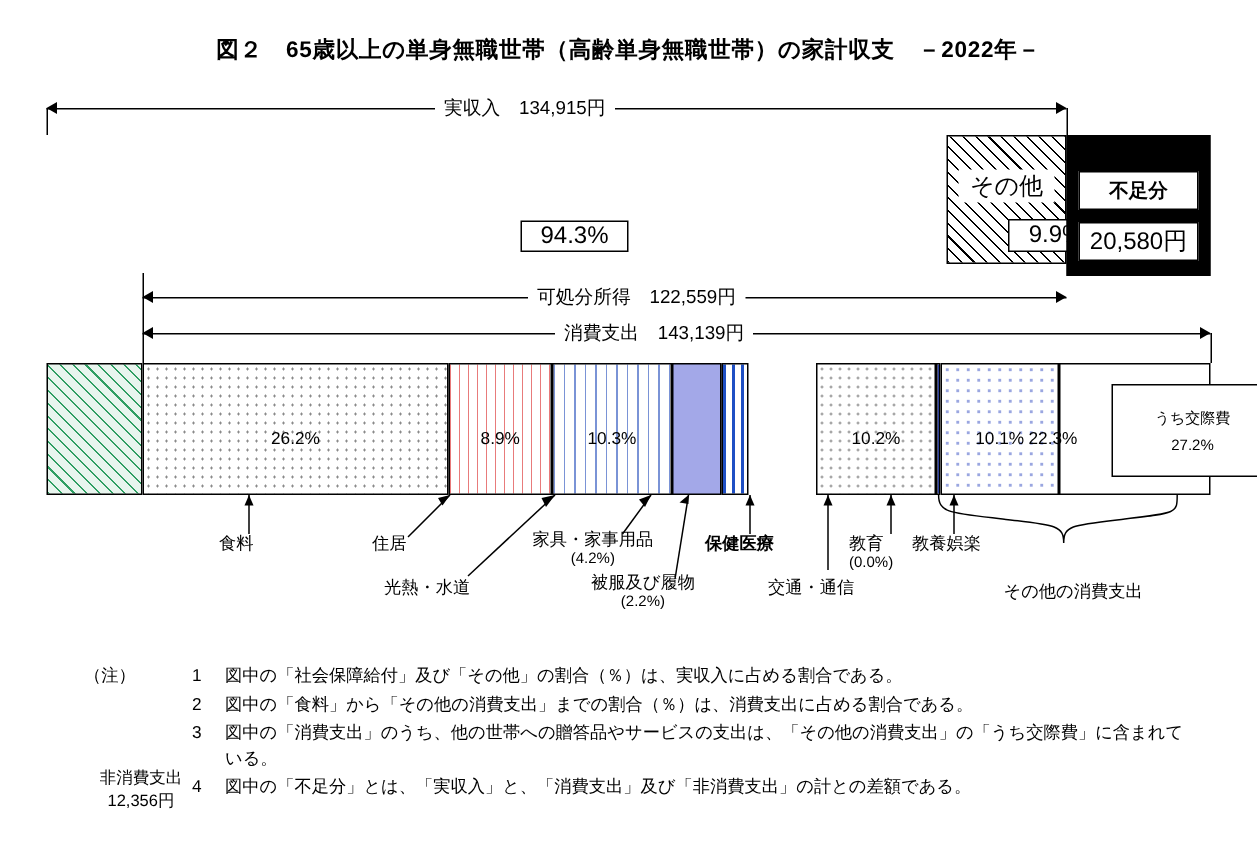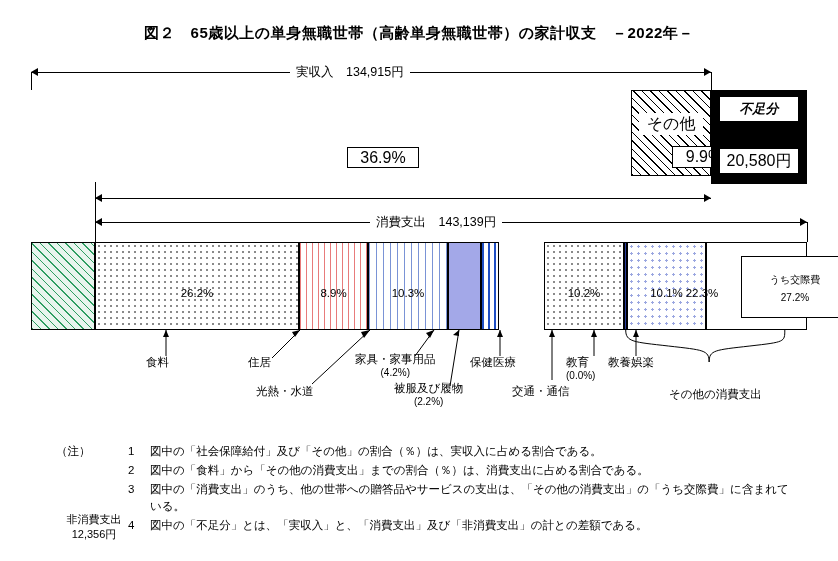--- a/index.html
+++ b/index.html
@@ -94,34 +94,35 @@
 
   <div class="title">図２　65歳以上の単身無職世帯（高齢単身無職世帯）の家計収支　－2022年－</div>
 
   <div class="axis-line hline" style="left:31px;top:72px;width:680px;"></div>
   <div class="arrow-l" style="left:31px;top:68px;"></div>
   <div class="arrow-r" style="left:704px;top:68px;"></div>
   <div class="axis-line vline" style="left:31px;top:72px;height:18px;"></div>
   <div class="axis-line vline" style="left:711px;top:72px;height:18px;"></div>
   <div class="span-label" style="left:290px;top:64px;">実収入　134,915円</div>
 
-  <div class="inner-white" style="left:347px;top:147px;width:72px;height:21px;">36.9%</div>
+  <div class="inner-white" style="left:347px;top:147px;width:72px;height:21px;">94.3%</div>
 
   <div class="barbox seg-other" style="left:631px;top:90px;width:80px;height:86px;"></div>
   <div class="inner-white" style="left:639px;top:113px;width:64px;height:22px;border:none;">その他</div>
   <div class="inner-white" style="left:672px;top:146px;width:64px;height:22px;">9.9%</div>
 
   <div class="barbox seg-short" style="left:711px;top:90px;width:96px;height:94px;"></div>
-  <div class="inner-white" style="left:719px;top:96px;width:80px;height:26px;font-size:13px;font-weight:bold;font-style:italic;">不足分</div>
+  <div class="inner-white" style="left:719px;top:114px;width:80px;height:26px;font-size:13px;font-weight:bold;">不足分</div>
   <div class="inner-white" style="left:719px;top:148px;width:80px;height:26px;">20,580円</div>
 
   <div class="axis-line vline" style="left:95px;top:182px;height:60px;"></div>
   <div class="axis-line hline" style="left:95px;top:198px;width:616px;"></div>
   <div class="arrow-l" style="left:95px;top:194px;"></div>
   <div class="arrow-r" style="left:704px;top:194px;"></div>
+  <div class="span-label" style="left:352px;top:190px;">可処分所得　122,559円</div>
 
   <div class="axis-line hline" style="left:95px;top:222px;width:712px;"></div>
   <div class="arrow-l" style="left:95px;top:218px;"></div>
   <div class="arrow-r" style="left:800px;top:218px;"></div>
   <div class="axis-line vline" style="left:807px;top:222px;height:20px;"></div>
   <div class="span-label" style="left:370px;top:214px;">消費支出　143,139円</div>
 
   <div style="position:absolute;left:31px;top:242px;width:776px;height:88px;">
 
     <div class="e-seg hatch-green" style="left:0px;width:64px;"></div>
@@ -206,21 +207,21 @@
   <div class="callout" style="left:355px;top:352px;">
     <div>家具・家事用品</div>
     <div class="sub" style="text-align:center;">(4.2%)</div>
   </div>
 
   <div class="callout" style="left:394px;top:381px;">
     <div>被服及び履物</div>
     <div class="sub" style="text-align:center;">(2.2%)</div>
   </div>
 
-  <div class="callout" style="left:470px;top:355px;">保健医療</div>
+  <div class="callout" style="left:470px;top:355px;font-weight:bold;">保健医療</div>
   <div class="callout" style="left:512px;top:384px;">交通・通信</div>
 
   <div class="callout" style="left:566px;top:355px;">
     <div>教育</div>
     <div class="sub" style="text-align:center;">(0.0%)</div>
   </div>
 
   <div class="callout" style="left:608px;top:355px;">教養娯楽</div>
   <div class="callout" style="left:669px;top:387px;">その他の消費支出</div>
 

